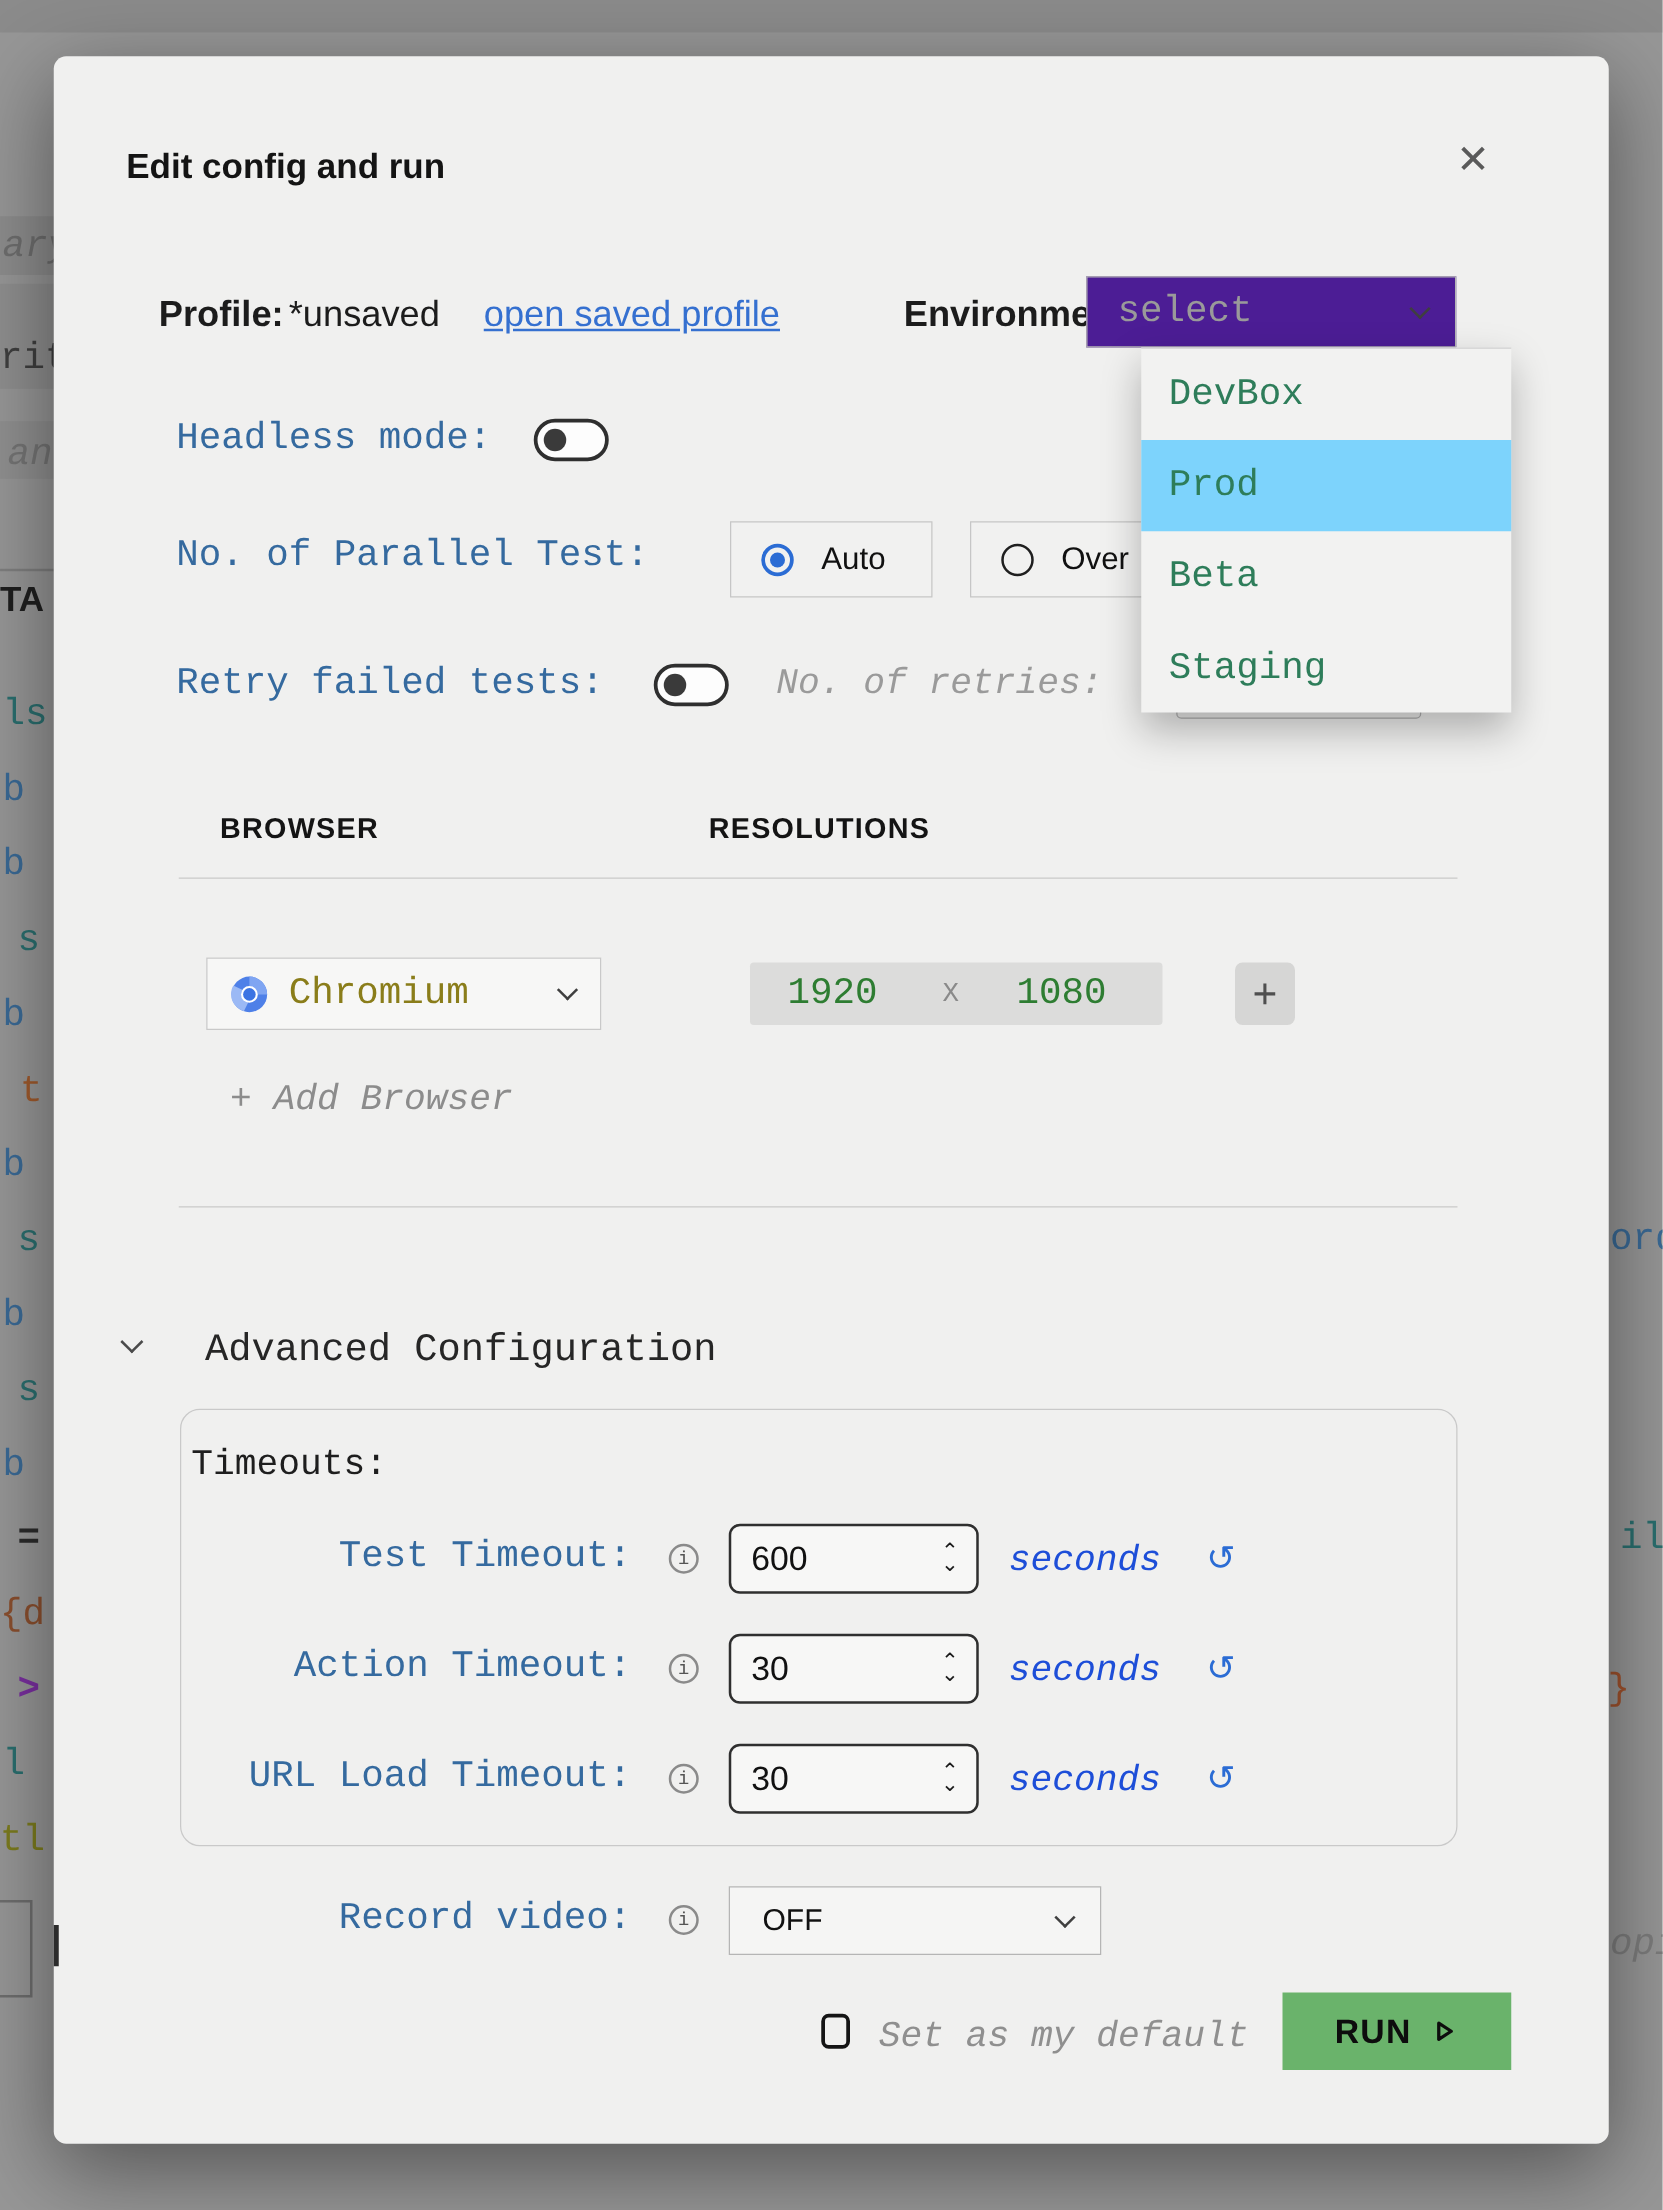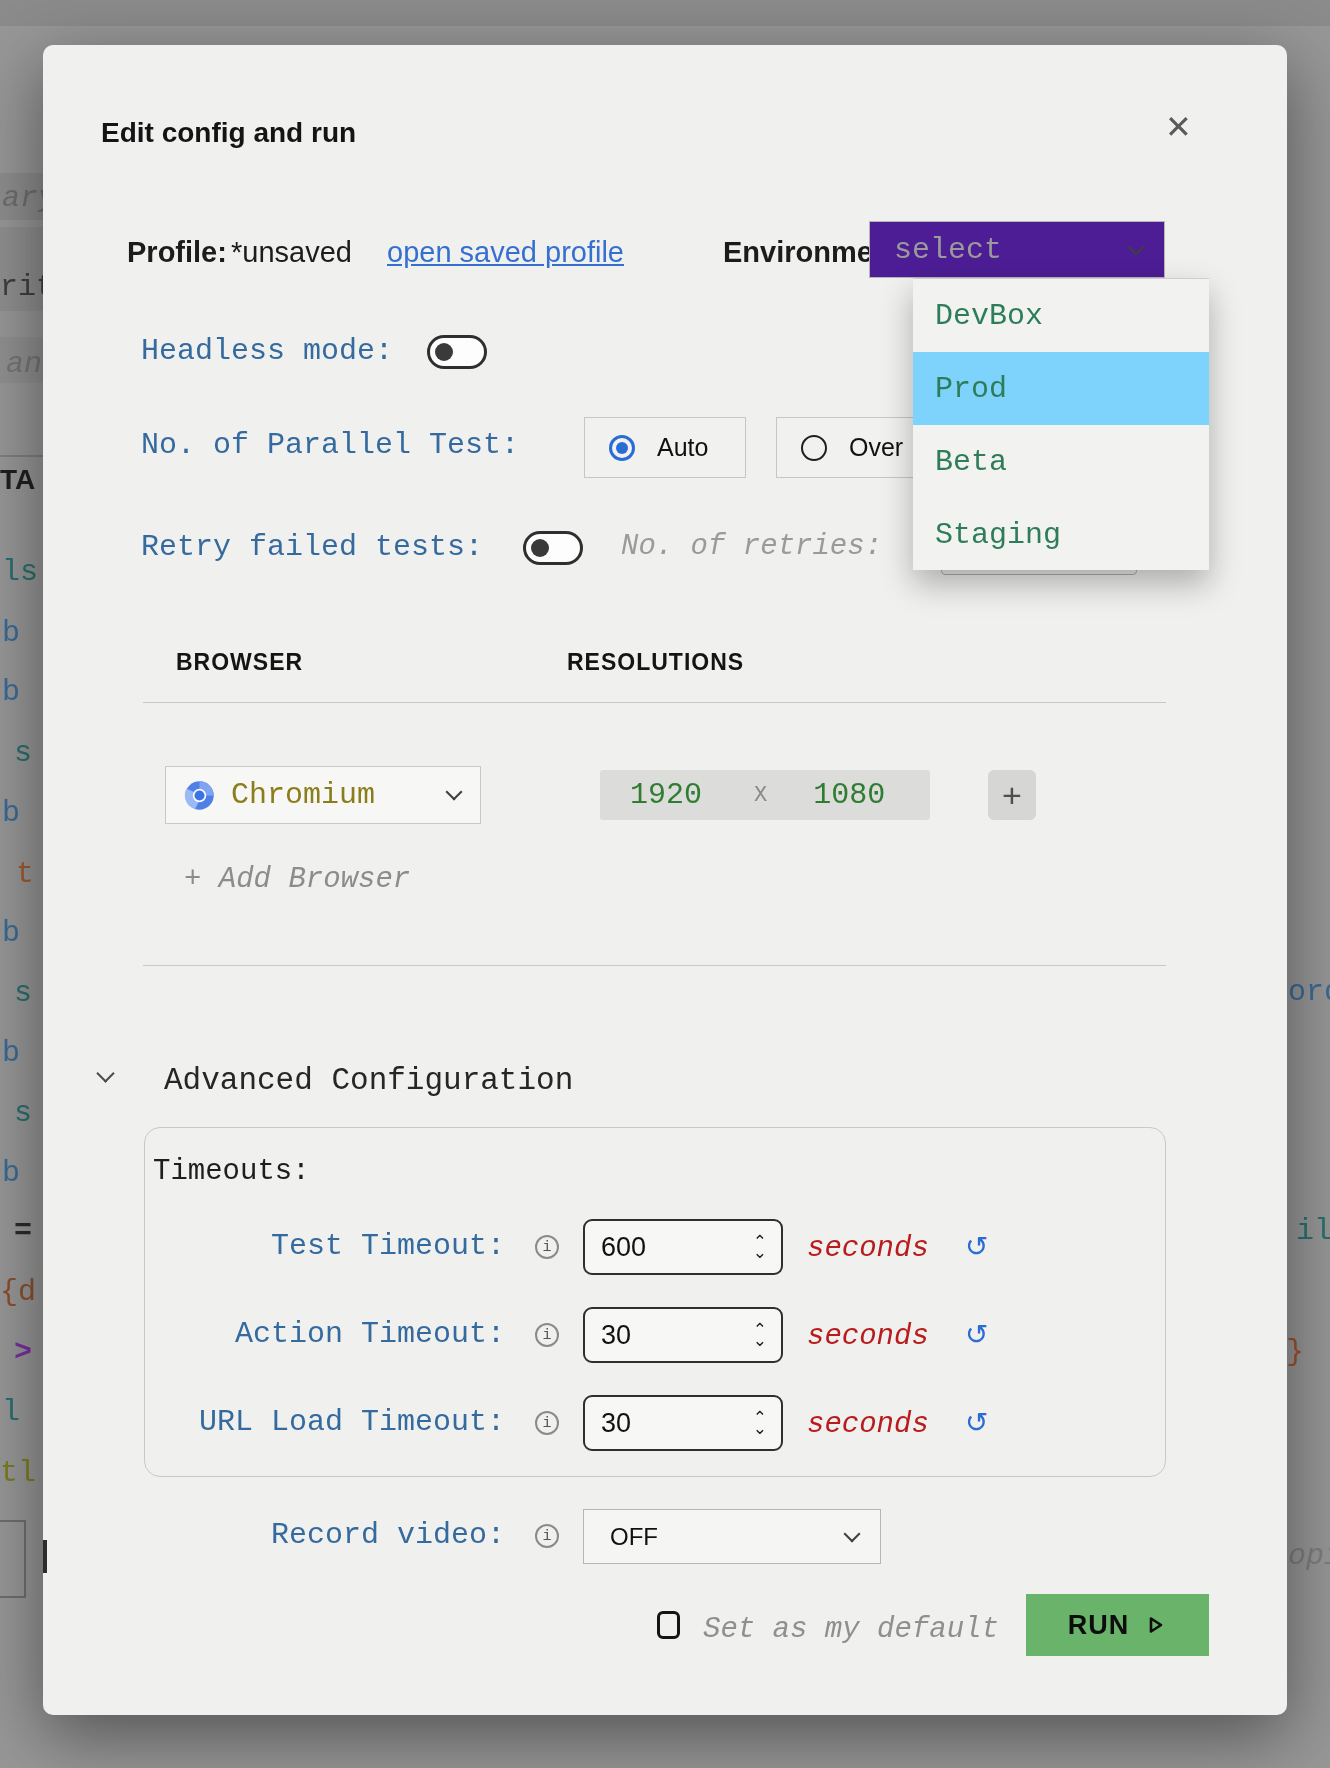--- a/index.html
+++ b/index.html
@@ -87,21 +87,21 @@
   .tbox-title{position:absolute;left:110px;top:1110px;font-family:"Liberation Mono",monospace;font-size:29px;color:#1e1e1e;}
   .t-label{position:absolute;left:60px;width:402px;text-align:right;font-family:"Liberation Mono",monospace;font-size:30px;color:#356a9f;white-space:pre;}
   .info{position:absolute;width:24px;height:24px;border:2px solid #8a8a8a;border-radius:50%;
         display:flex;align-items:center;justify-content:center;
         font-family:"Liberation Mono",monospace;font-size:15px;color:#555;}
   .num-input{position:absolute;left:540px;width:200px;height:56px;border:2px solid #2f2f2f;border-radius:9px;background:#f7f7f6;
         display:flex;align-items:center;justify-content:space-between;padding:0 14px 0 16px;}
   .num-val{font-size:27px;color:#111;}
   .spin{display:flex;flex-direction:column;align-items:center;line-height:.62;cursor:pointer;}
   .spin span{font-family:"DejaVu Sans",sans-serif;font-size:17px;color:#1a1a1a;}
-  .unit{position:absolute;left:764px;font-family:"Liberation Mono",monospace;font-style:italic;font-size:29px;color:#b91c1c;}
+  .unit{position:absolute;left:764px;font-family:"Liberation Mono",monospace;font-style:italic;font-size:29px;color:#1d4ed8;}
   .reset{position:absolute;left:922px;font-family:"DejaVu Sans",sans-serif;font-size:28px;color:#2b6cd4;cursor:pointer;line-height:1;}
   .rec-dd{position:absolute;left:540px;top:1464px;width:298px;height:55px;border:1px solid #b5b5b5;background:#f5f5f4;
         display:flex;align-items:center;justify-content:space-between;padding:0 22px 0 26px;cursor:pointer;}
   .rec-val{font-size:24px;color:#111;}
   
   .cbx{position:absolute;left:614px;top:1566px;width:23px;height:28px;border:3px solid #141414;border-radius:6px;background:transparent;cursor:pointer;}
   .def-lbl{position:absolute;left:660px;top:1568px;font-family:"Liberation Mono",monospace;font-style:italic;font-size:29px;color:#8f8f8f;}
   .run-btn{position:absolute;left:983px;top:1549px;width:183px;height:62px;background:#6ab36b;
         display:flex;align-items:center;justify-content:center;gap:14px;cursor:pointer;}
   .run-btn .rl{font-size:27px;font-weight:bold;color:#0d0d0d;letter-spacing:1px;}

